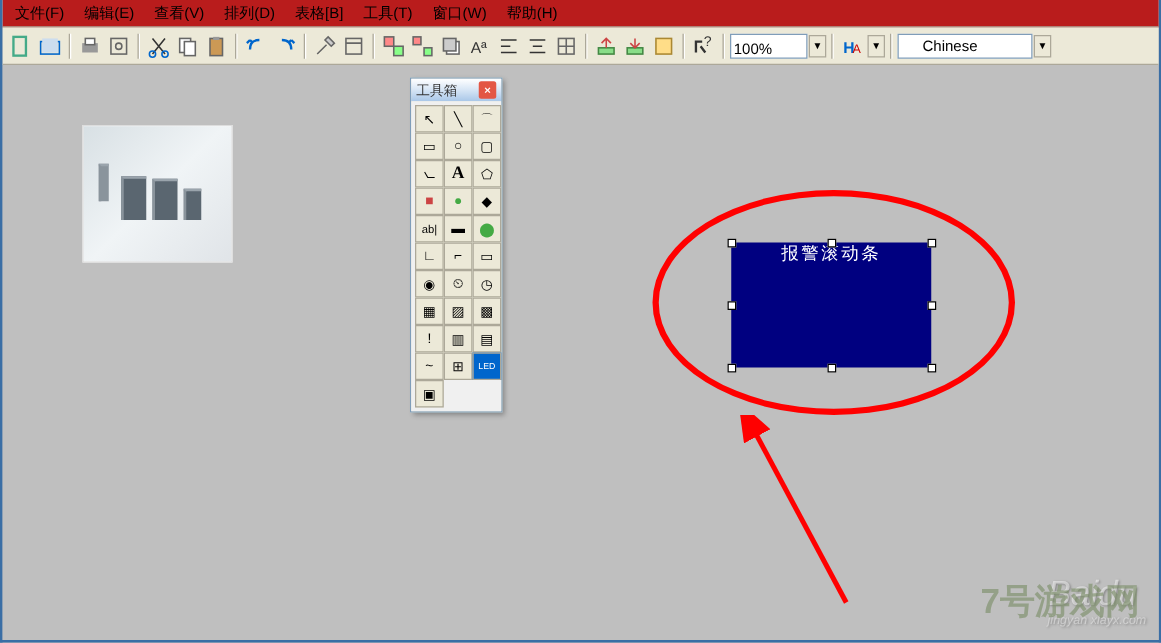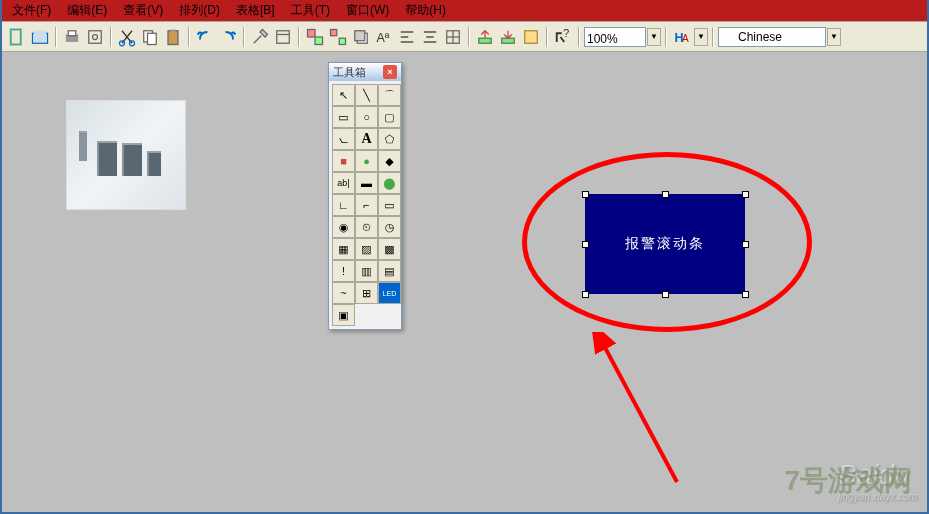--- a/index.html
+++ b/index.html
@@ -131,21 +131,21 @@
   background: #ece9d8;
   display: flex; align-items: center; justify-content: center;
   font-size: 11px;
   cursor: pointer;
 }
 .alarm-box {
   position: absolute;
   left: 583px; top: 142px;
   width: 160px; height: 100px;
   background: #000080;
-  display: flex; align-items: center; justify-content: center;
+  display: flex; justify-content: center;
 }
 .alarm-text {
   color: white;
   font-size: 14px;
   letter-spacing: 2px;
 }
 .sel-handle {
   position: absolute;
   width: 7px; height: 7px;
   background: white;

